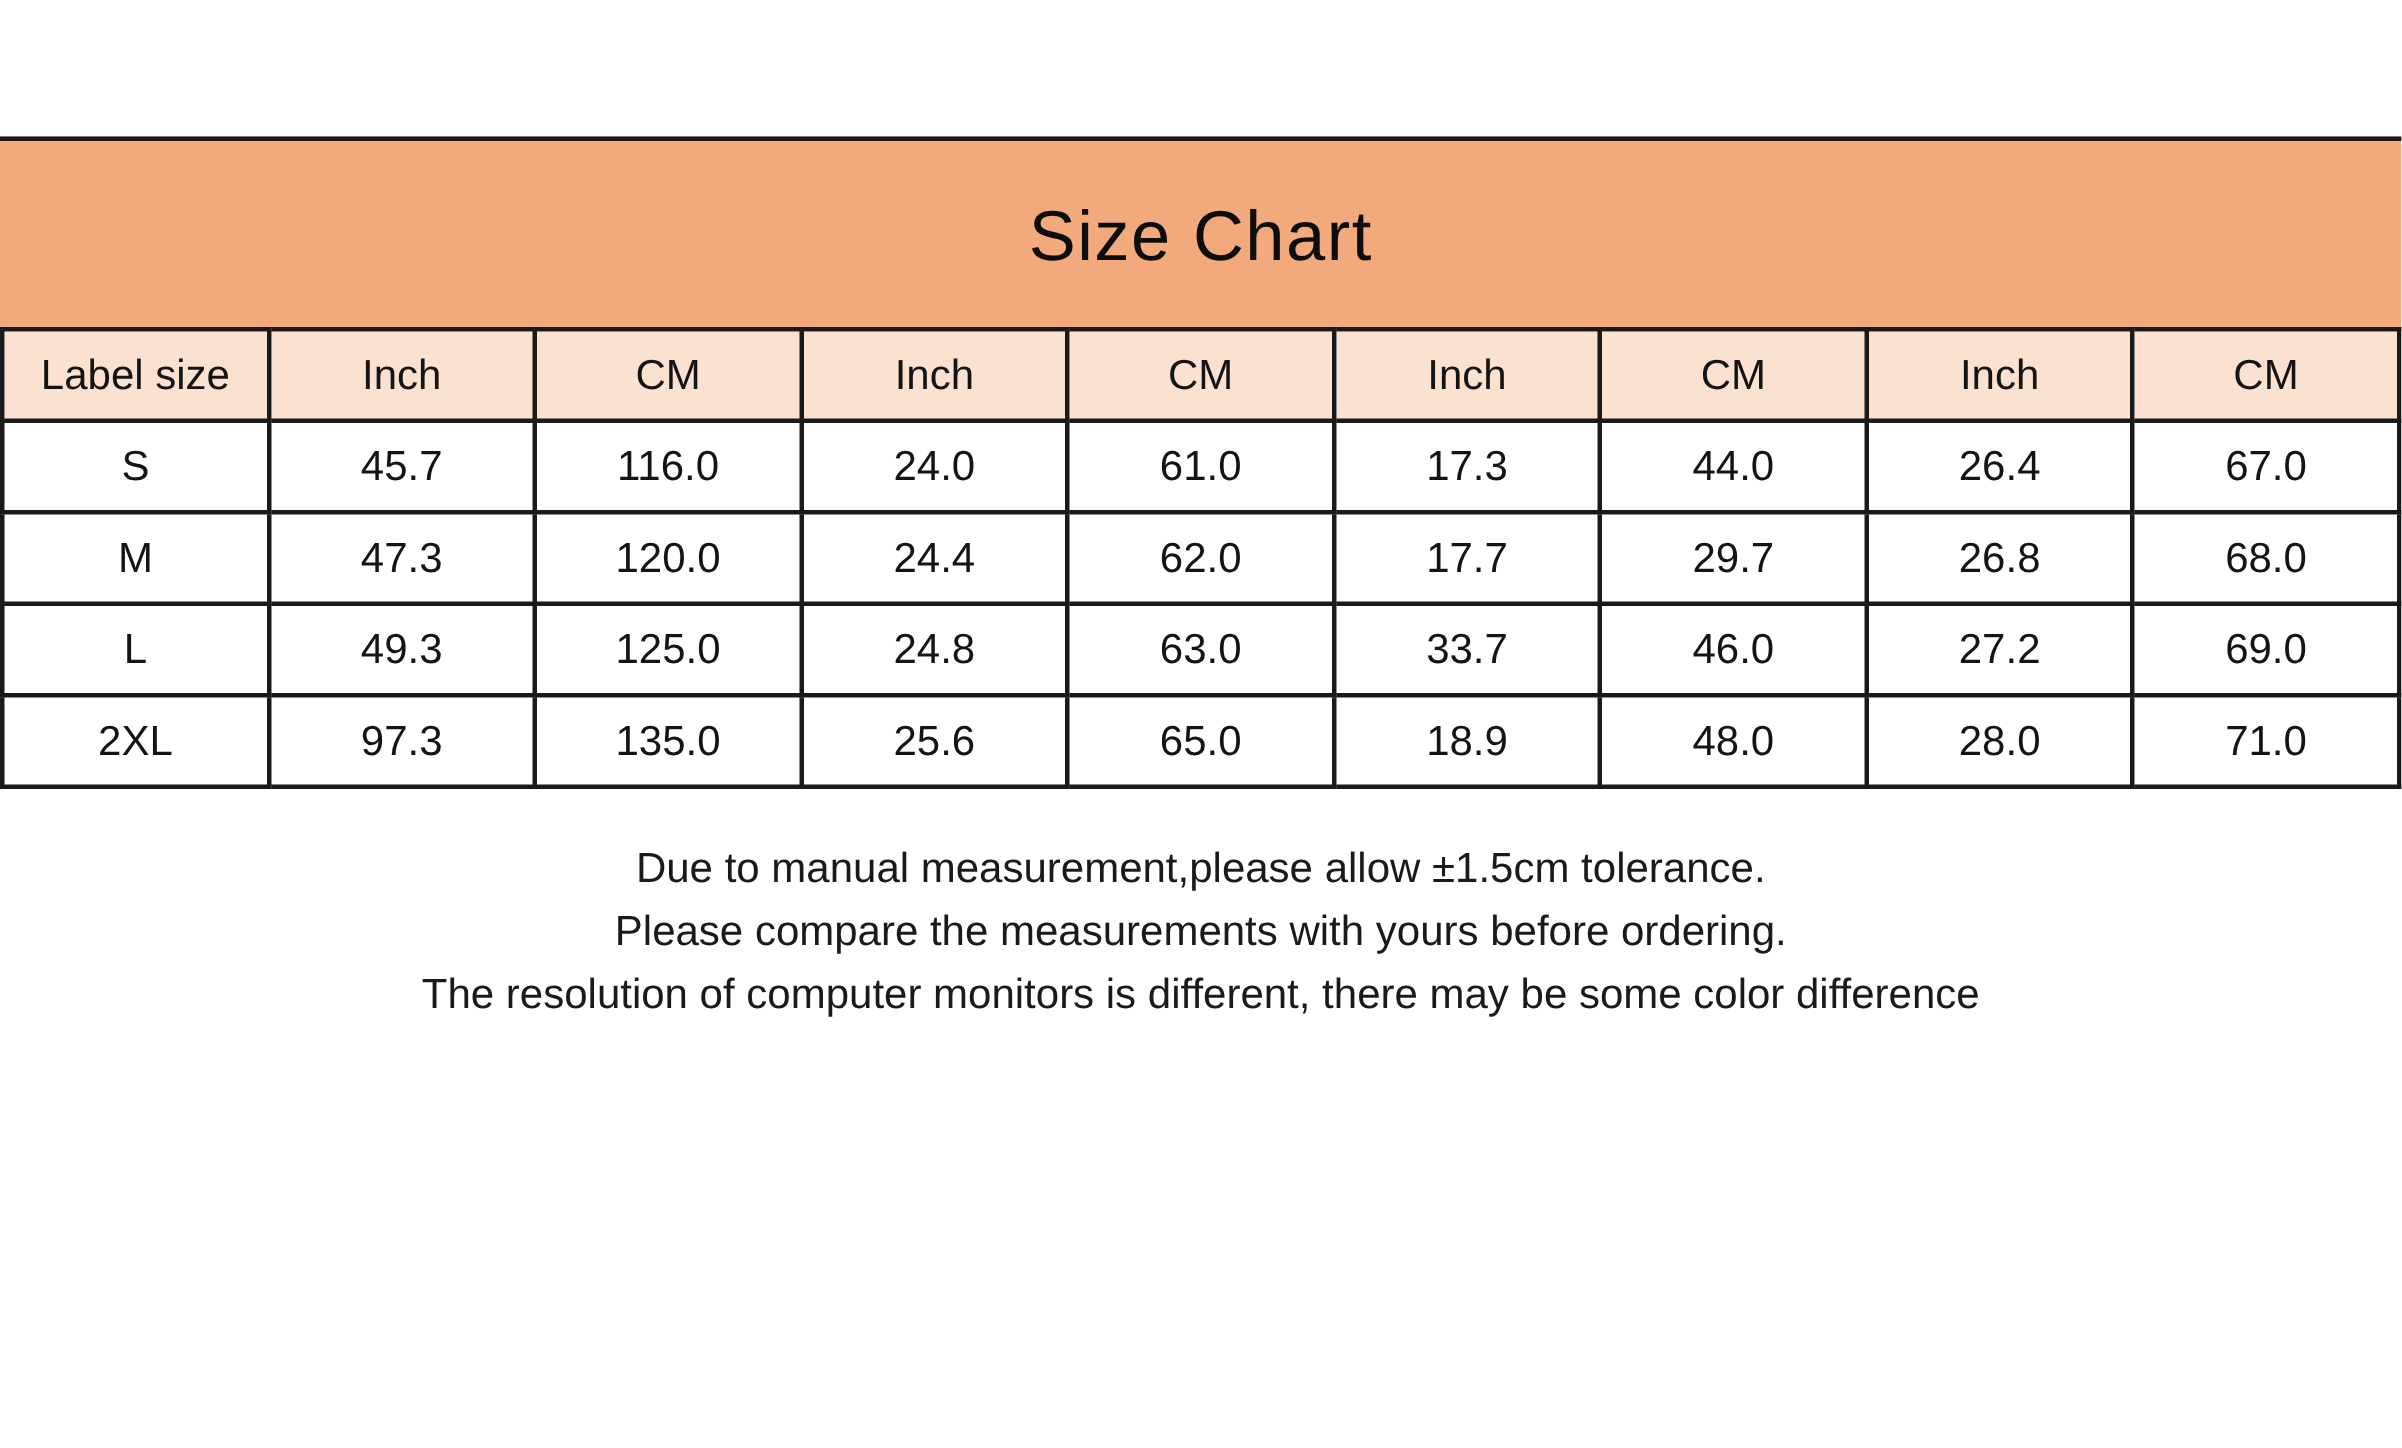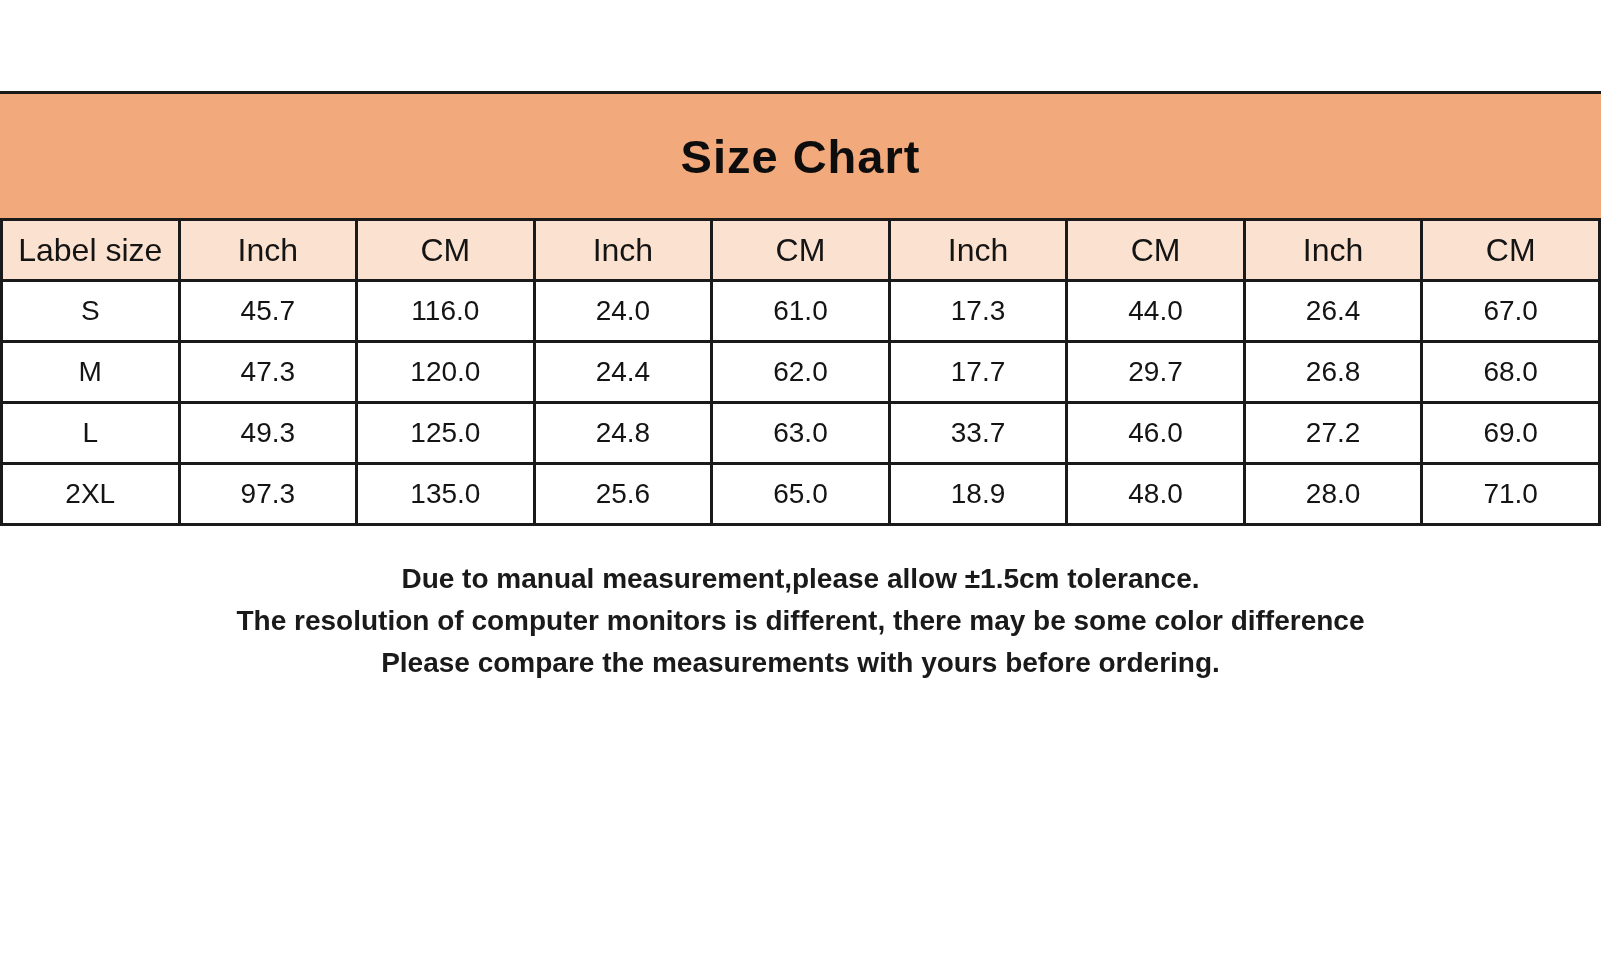--- a/index.html
+++ b/index.html
@@ -20,21 +20,21 @@
     margin-top:91px;
     height:127px;
     background:var(--banner-bg);
     border-top:3px solid var(--border);
     display:flex;
     align-items:center;
     justify-content:center;
   }
   .banner h1{
     font-size:47px;
-    font-weight:bold;
+    font-weight:normal;
     color:#0d0d0d;
     letter-spacing:1px;
   }
   
   table.size-table{
     width:1601px;
     table-layout:fixed;
     border-collapse:collapse;
   }
   table.size-table th, table.size-table td{
@@ -46,32 +46,31 @@
     overflow:hidden;
   }
   tr.group-header-row th{
     height:78px;
     background:var(--header-bg);
     font-size:33px;
   }
   tr.sub-header-row th{
     height:61px;
     background:var(--header-bg);
-    font-size:32px;
+    font-size:28px;
   }
   tr.data-row th, tr.data-row td{
     height:61px;
     background:#ffffff;
     font-size:28px;
   }
   
   .notes{
     margin-top:32px;
     text-align:center;
-    font-weight:bold;
   }
   .note-line{
     font-size:28px;
     line-height:42px;
     color:#1a1a1a;
   }
 </style>
 </head>
 <body>
 
@@ -138,17 +137,17 @@
           <td>18.9</td>
           <td>48.0</td>
           <td>28.0</td>
           <td>71.0</td>
         </tr>
       </tbody>
   </table>
 
   <footer class="notes" id="notes">
       <div class="note-line">Due to manual measurement,please allow ±1.5cm tolerance.</div>
+      <div class="note-line">Please compare the measurements with yours before ordering.</div>
       <div class="note-line">The resolution of computer monitors is different, there may be some color difference</div>
-      <div class="note-line">Please compare the measurements with yours before ordering.</div>
     </footer>
 
 </div>
 
 </body></html>

